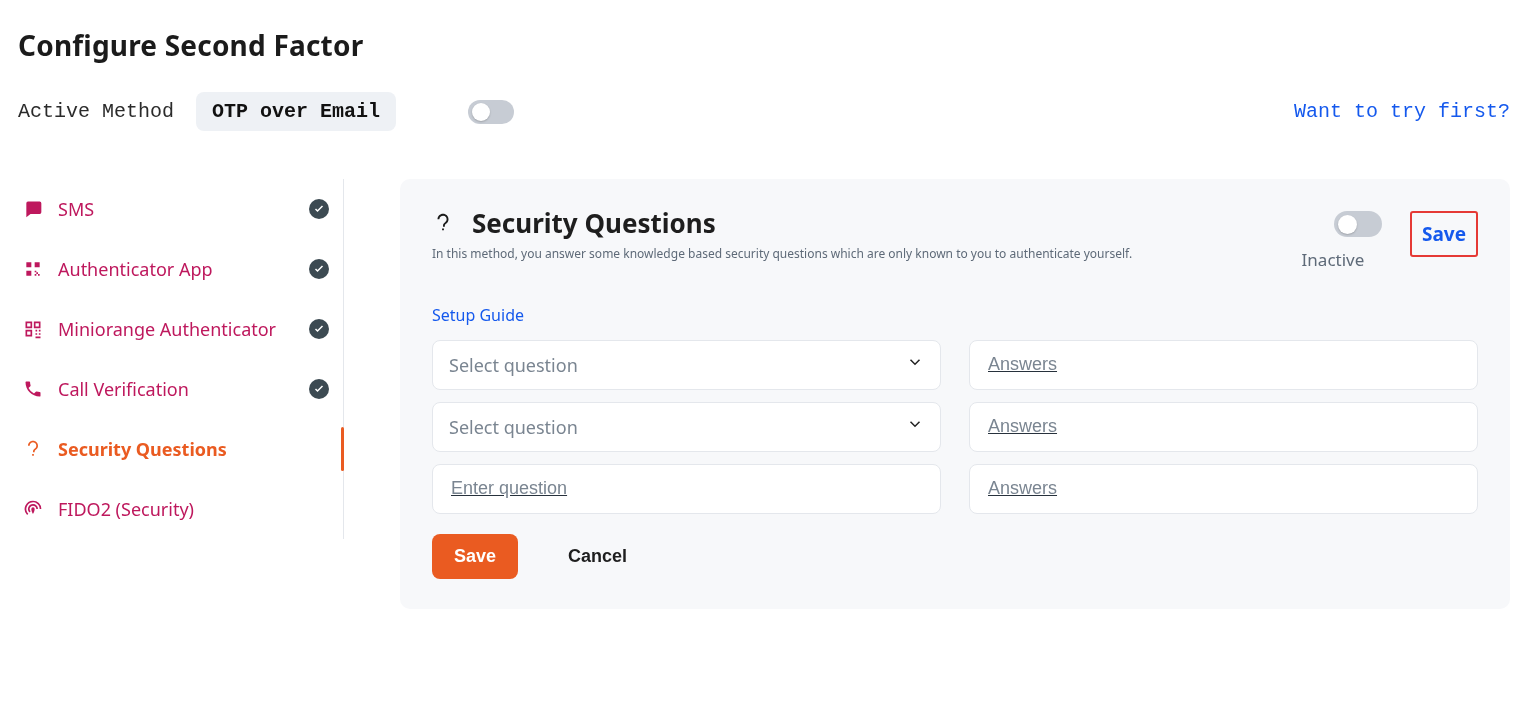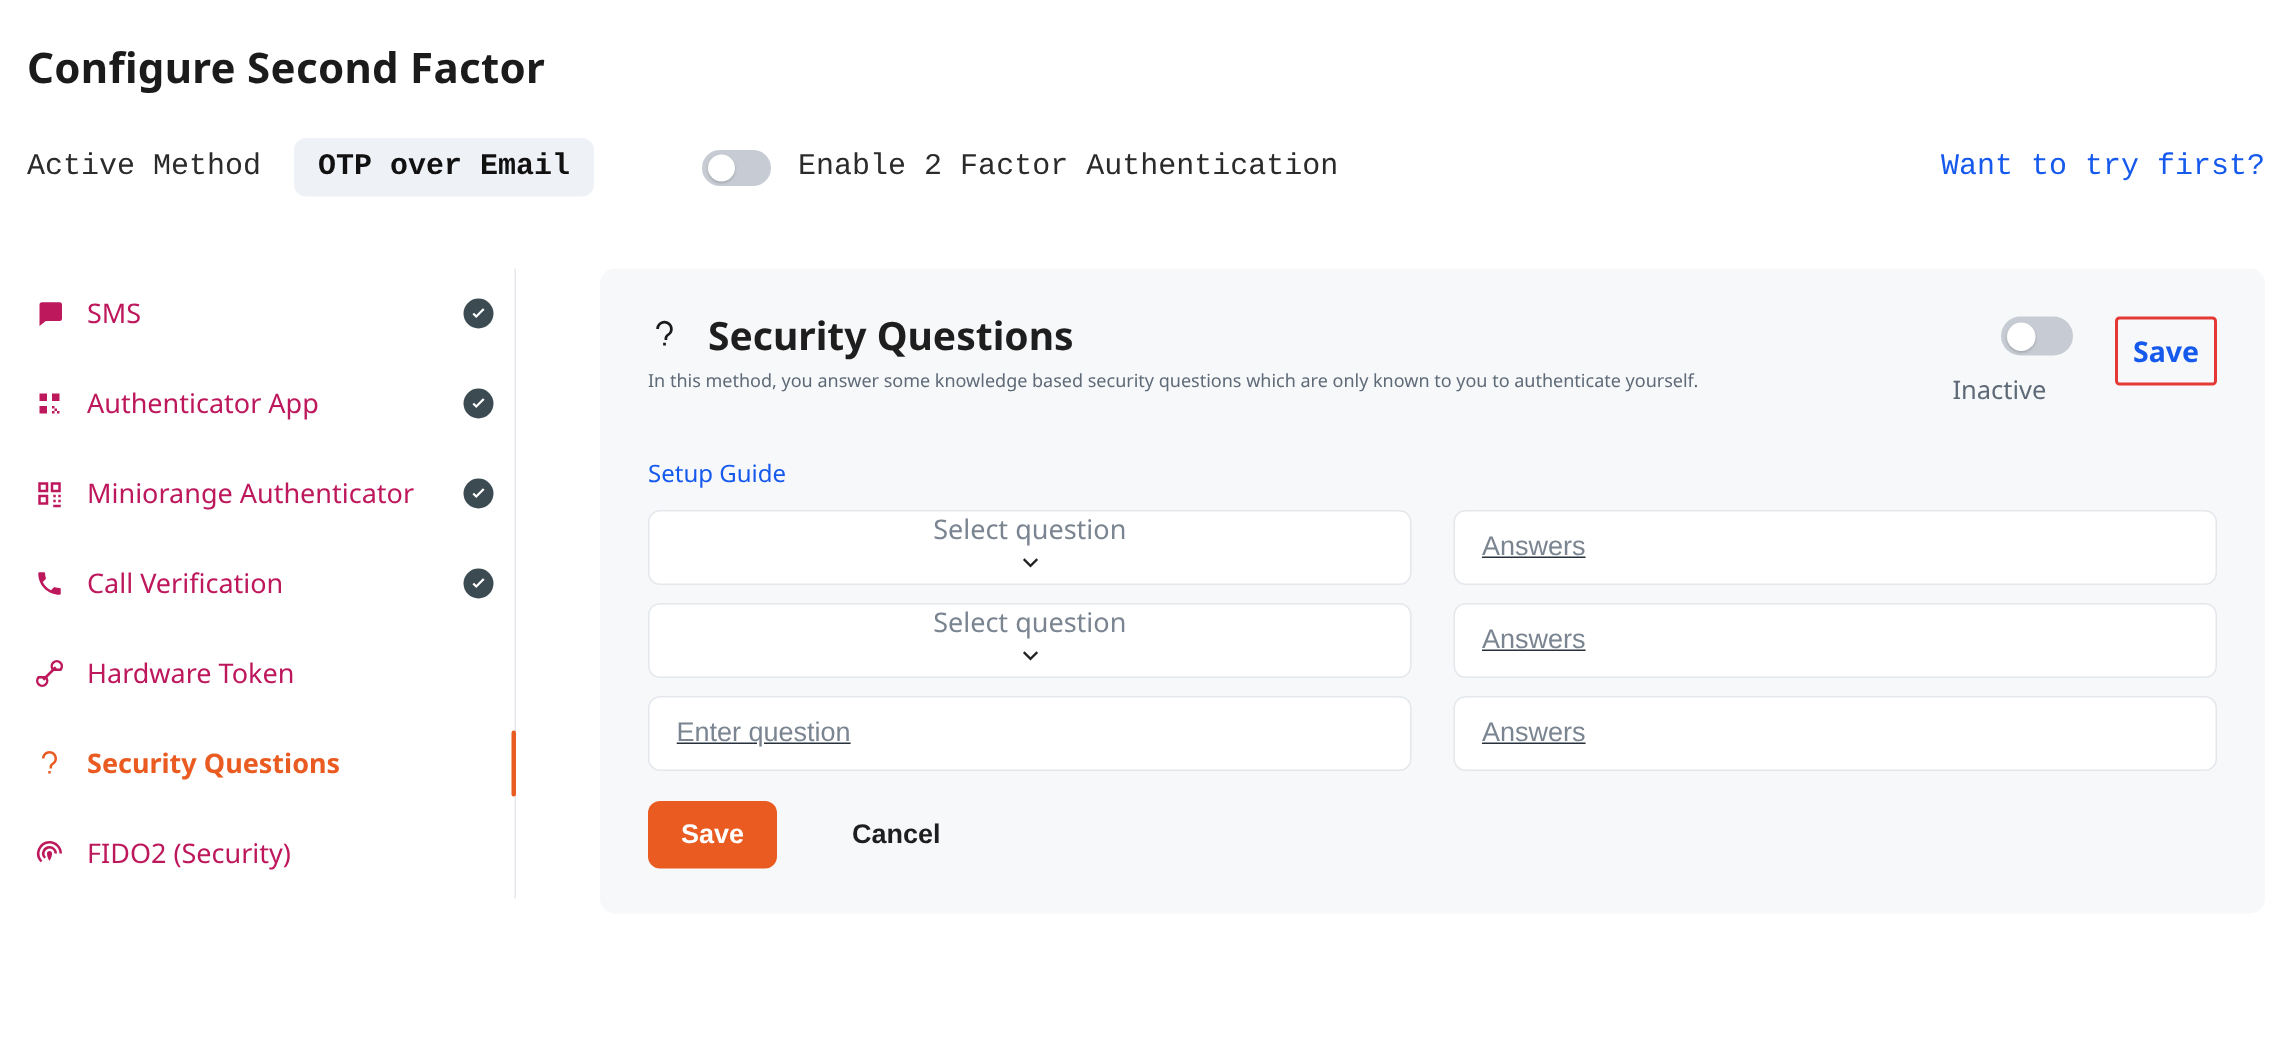--- a/index.html
+++ b/index.html
@@ -180,21 +180,21 @@
   }
   .field {
     position:relative;
     background:#fff;
     border:1px solid var(--border);
     border-radius: 8px;
     height: 50px;
     display:flex; align-items:center;
     padding: 0 16px;
   }
-  .field.select { cursor:pointer;flex-direction:column; }
+  .field.select { cursor:pointer; }
   .field .ph {
     color:#7a8591; font-size:18px; flex:1 1 auto;
     pointer-events:none;
   }
   .field input.native {
     border:0; outline:0; width:100%; height:100%;
     font-size:18px; color:#27313c; background:transparent;text-decoration:underline;
   }
   .field input.native::placeholder { color:#7a8591; }
   .chev {
@@ -220,21 +220,20 @@
   <h1 class="page-title">Configure Second Factor</h1>
 
   <div class="toolbar">
     <span class="active-method-label">Active Method</span>
     <span class="chip">OTP over Email</span>
 
     <span class="toggle" role="switch" aria-checked="false">
       <span class="toggle-track">
           <span class="toggle-knob"></span>
         </span>
-      <span class="toggle-label">Enable 2 Factor Authentication</span>
     </span>
 
     <a class="try-link">Want to try first?</a>
   </div>
 
   <div class="content">
     <nav class="sidebar">
       <ul class="side-list" id="side-list">
           <li class="side-item">
             <span class="side-icon">
@@ -276,33 +275,20 @@
             </span>
           </li>
           <li class="side-item">
             <span class="side-icon">
               <svg class="ico" viewBox="0 0 24 24" fill="currentColor">
                 <path d="M6.6 10.8a15.2 15.2 0 0 0 6.6 6.6l2.2-2.2a1 1 0 0 1 1-.25 11.5 11.5 0 0 0 3.6.58 1 1 0 0 1 1 1V20a1 1 0 0 1-1 1C10.6 21 3 13.4 3 4a1 1 0 0 1 1-1h3.5a1 1 0 0 1 1 1c0 1.25.2 2.46.58 3.6a1 1 0 0 1-.25 1l-2.23 2.2z"></path>
               </svg>
             </span>
             <span class="side-label">Call Verification</span>
             <span class="side-check">
-              <svg viewBox="0 0 24 24" fill="none" stroke="currentColor" stroke-width="3">
-                <path d="M5 12l4 4 10-10"></path>
-              </svg>
-            </span>
-          </li>
-          <li class="side-item">
-            <span class="side-icon">
-              <svg class="ico" viewBox="0 0 24 24" fill="none" stroke="currentColor" stroke-width="2">
-                <path d="M7 17l5-5M12 12l5-5M9 15a4 4 0 1 1-5.66 0L9 15zM15 9a4 4 0 1 1 5.66 0L15 9z"></path>
-              </svg>
-            </span>
-            <span class="side-label">Hardware Token</span>
-            <span class="side-check hidden">
               <svg viewBox="0 0 24 24" fill="none" stroke="currentColor" stroke-width="3">
                 <path d="M5 12l4 4 10-10"></path>
               </svg>
             </span>
           </li>
           <li class="side-item active">
             <span class="side-icon">
               <svg class="ico" viewBox="0 0 24 24" fill="currentColor">
                 <path d="M11 18h2v2h-2v-2zm1-16C8.69 2 6 4.69 6 8h2a4 4 0 1 1 6.3 3.28c-1.36.98-2.3 1.98-2.3 3.72v1h2v-1c0-1.02.52-1.62 1.7-2.47C17.1 11.54 18 10.02 18 8c0-3.31-2.69-6-6-6z"></path>
               </svg>

